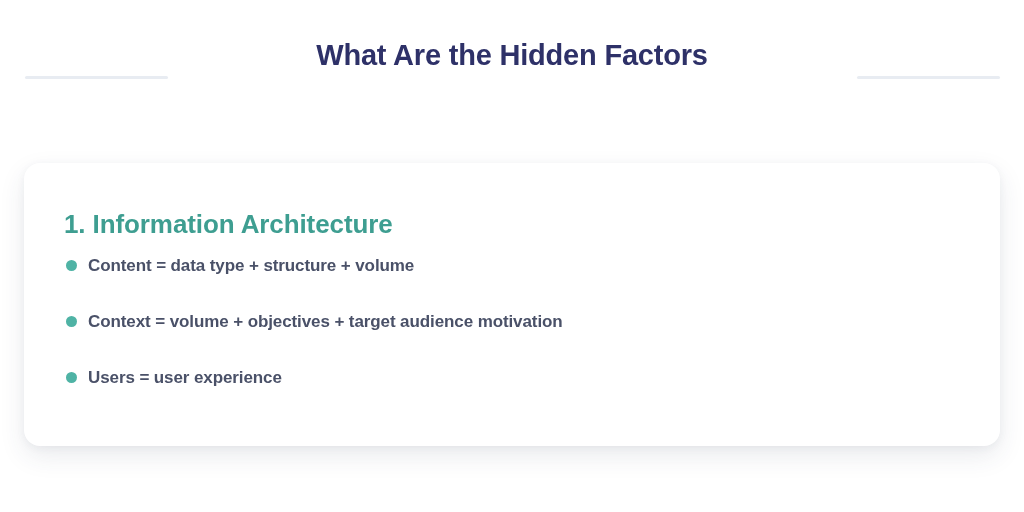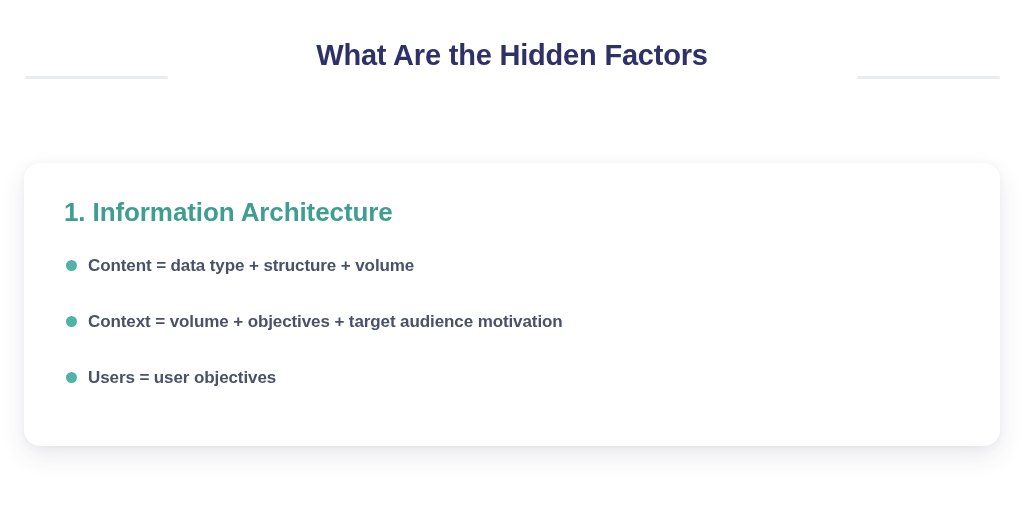--- a/index.html
+++ b/index.html
@@ -69,21 +69,21 @@
     background: #ffffff;
     border-radius: 16px;
     box-sizing: border-box;
     box-shadow: 0 10px 26px rgba(46, 57, 88, 0.10),
                 0 2px 8px rgba(46, 57, 88, 0.05);
   }
 
   .card-heading {
     position: absolute;
     left: 40px;
-    top: 34px;
+    top: 46px;
     color: #3e9e91;
     font-size: 26px;
     font-weight: bold;
     letter-spacing: -0.1px;
     white-space: nowrap;
   }
 
   .bullet-list {
     position: absolute;
     left: 40px;
@@ -150,20 +150,20 @@
         <span class="bullet-text">Content = data type + structure + volume</span>
       </li>
 
       <li class="bullet-item">
         <span class="bullet-dot"></span>
         <span class="bullet-text">Context = volume + objectives + target audience motivation</span>
       </li>
 
       <li class="bullet-item">
         <span class="bullet-dot"></span>
-        <span class="bullet-text">Users = user objectives</span>
+        <span class="bullet-text">Users = user experience</span>
       </li>
 
     </ul>
 
   </div>
 
 </div>
 
 </body></html>

